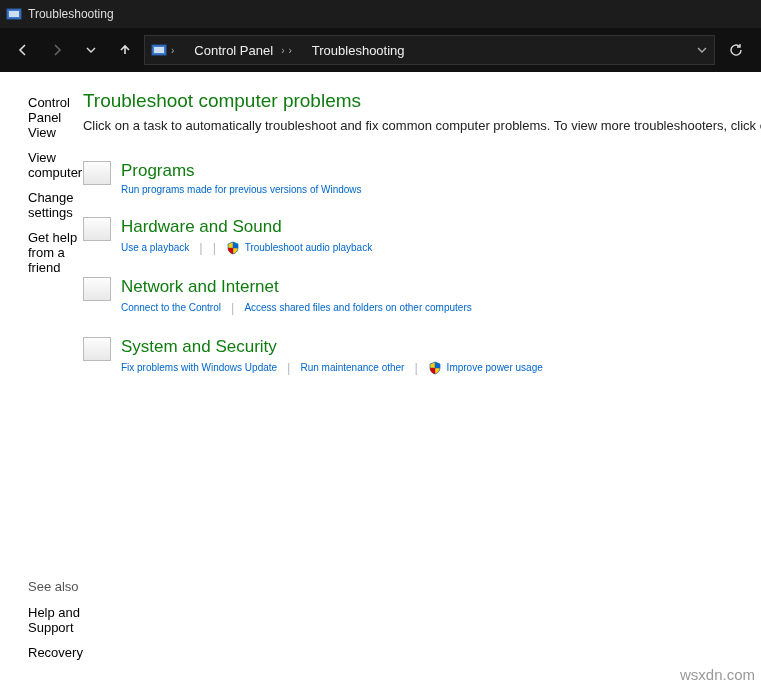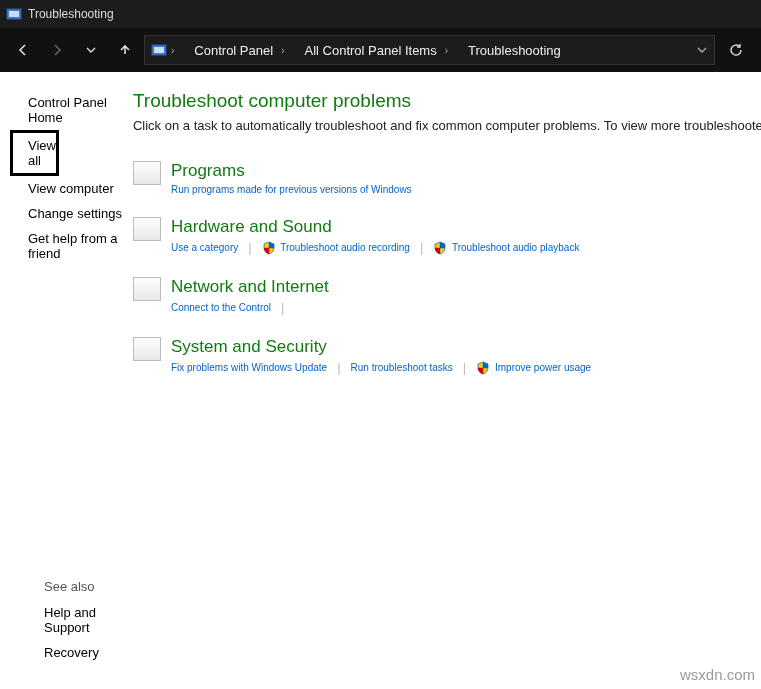--- a/index.html
+++ b/index.html
@@ -16,21 +16,21 @@
   .addr { flex: 1; height: 30px; background: #1c1c1c; border: 1px solid #333; display: flex; align-items: center; padding: 0 6px; gap: 4px; color: #eee; font-size: 13px; }
   .addr .crumb { padding: 2px 4px; cursor: pointer; margin-left: 12px; }
   .addr .sep { color: #aaa; font-size: 10px; }
   .refresh { width: 34px; height: 30px; display: flex; align-items: center; justify-content: center; color: #ddd; cursor: pointer; }
 
   
   .content { display: flex; height: calc(689px - 72px); background: #fff; }
   .sidebar { width: 200px; padding: 18px 0 0 0; font-size: 13px; display: flex; flex-direction: column; }
   .sidebar a { display: block; padding: 5px 0 5px 28px; color: #000; text-decoration: none; cursor: pointer; }
   .sidebar a.highlight { border: 3px solid #000; margin-left: 10px; margin-right: 74px; padding-left: 15px; }
-  .see-also { margin-top: auto; padding-bottom: 24px; padding-left: 16px; }
+  .see-also { margin-top: auto; padding-bottom: 24px; }
   .see-also .hdr { padding: 0 0 6px 28px; color: #555; font-size: 13px; }
 
   .main { flex: 1; padding: 18px 0 0 0; font-size: 13px; }
   .main h1 { color: #107c10; font-weight: 400; font-size: 19px; margin-bottom: 6px; }
   .main .desc { color: #222; font-size: 13px; margin-bottom: 28px; white-space: nowrap; overflow: hidden; }
 
   .cat { display: flex; margin-bottom: 22px; }
   .cat .cicon { width: 28px; height: 24px; margin-right: 10px; flex-shrink: 0; border: 1px solid #bbb; background: linear-gradient(#fdfdfd,#e8e8e8); }
   .cat .body { flex: 1; }
   .cat h2 { color: #107c10; font-weight: 400; font-size: 17px; cursor: pointer; }
@@ -75,41 +75,39 @@
   </div>
 
   <div class="addr">
     <svg width="16" height="16" viewBox="0 0 16 16">
       <rect x="1" y="3" width="14" height="10" fill="#3a7bd5" stroke="#2c5aa0"></rect>
         <rect x="3" y="5" width="10" height="6" fill="#cde"></rect>
     </svg>
     <span class="sep">›</span>
     <span class="crumb">Control Panel</span>
     <span class="sep">›</span>
-    <span class="crumb">All Control Panel Items</span>
     <span class="sep">›</span>
     <span class="crumb">Troubleshooting</span>
     <span style="flex:1"></span>
     <svg width="12" height="12" viewBox="0 0 12 12">
         <path d="M2 4 L6 8 L10 4" stroke="#aaa" stroke-width="1.4" fill="none"></path>
       </svg>
   </div>
 
   <div class="refresh">
     <svg width="16" height="16" viewBox="0 0 16 16">
       <path d="M13 8 A5 5 0 1 1 11.5 4.5" stroke="#ddd" stroke-width="1.4" fill="none"></path>
       <path d="M12 2 L12 5 L9 5" stroke="#ddd" stroke-width="1.4" fill="none"></path>
     </svg>
   </div>
 </div>
 
 <div class="content">
   <div class="sidebar">
-    <a>Control Panel Home</a>
-    <a class="highlight">View all</a>
+    <a>Control Panel View</a>
     <a>View computer</a>
     <a>Change settings</a>
     <a>Get help from a friend</a>
 
     <div class="see-also">
       <div class="hdr">See also</div>
       <a>Help and Support</a>
       <a>Recovery</a>
     </div>
   </div>
@@ -126,56 +124,51 @@
             <div class="links">
               <a>Run programs made for previous versions of Windows</a>
             </div>
           </div>
         </div>
         <div class="cat">
           <div class="cicon"></div>
           <div class="body">
             <h2>Hardware and Sound</h2>
             <div class="links">
-              <a>Use a category</a>
+              <a>Use a playback</a>
               <span class="divider">|</span>
-              <a><svg class="shield" viewBox="0 0 14 14">
-                  <path d="M7 1 L12 3 V7 C12 10 9.5 12.5 7 13 C4.5 12.5 2 10 2 7 V3 Z" fill="#ffcc00" stroke="#0066cc" stroke-width="0.7"></path>
-                  <path d="M7 1 L7 13 M2 7 L12 7" stroke="#0066cc" stroke-width="0.5"></path>
-                  <path d="M7 1 L12 3 V7 L7 7 Z" fill="#0066cc"></path>
-                  <path d="M2 7 L7 7 V13 C4.5 12.5 2 10 2 7 Z" fill="#d40000"></path>
-                </svg> Troubleshoot audio recording</a>
               <span class="divider">|</span>
               <a><svg class="shield" viewBox="0 0 14 14">
                   <path d="M7 1 L12 3 V7 C12 10 9.5 12.5 7 13 C4.5 12.5 2 10 2 7 V3 Z" fill="#ffcc00" stroke="#0066cc" stroke-width="0.7"></path>
                   <path d="M7 1 L7 13 M2 7 L12 7" stroke="#0066cc" stroke-width="0.5"></path>
                   <path d="M7 1 L12 3 V7 L7 7 Z" fill="#0066cc"></path>
                   <path d="M2 7 L7 7 V13 C4.5 12.5 2 10 2 7 Z" fill="#d40000"></path>
                 </svg> Troubleshoot audio playback</a>
             </div>
           </div>
         </div>
         <div class="cat">
           <div class="cicon"></div>
           <div class="body">
             <h2>Network and Internet</h2>
             <div class="links">
               <a>Connect to the Control</a>
               <span class="divider">|</span>
+              <a>Access shared files and folders on other computers</a>
             </div>
           </div>
         </div>
         <div class="cat">
           <div class="cicon"></div>
           <div class="body">
             <h2>System and Security</h2>
             <div class="links">
               <a>Fix problems with Windows Update</a>
               <span class="divider">|</span>
-              <a>Run troubleshoot tasks</a>
+              <a>Run maintenance other</a>
               <span class="divider">|</span>
               <a><svg class="shield" viewBox="0 0 14 14">
                   <path d="M7 1 L12 3 V7 C12 10 9.5 12.5 7 13 C4.5 12.5 2 10 2 7 V3 Z" fill="#ffcc00" stroke="#0066cc" stroke-width="0.7"></path>
                   <path d="M7 1 L7 13 M2 7 L12 7" stroke="#0066cc" stroke-width="0.5"></path>
                   <path d="M7 1 L12 3 V7 L7 7 Z" fill="#0066cc"></path>
                   <path d="M2 7 L7 7 V13 C4.5 12.5 2 10 2 7 Z" fill="#d40000"></path>
                 </svg> Improve power usage</a>
             </div>
           </div>
         </div>

